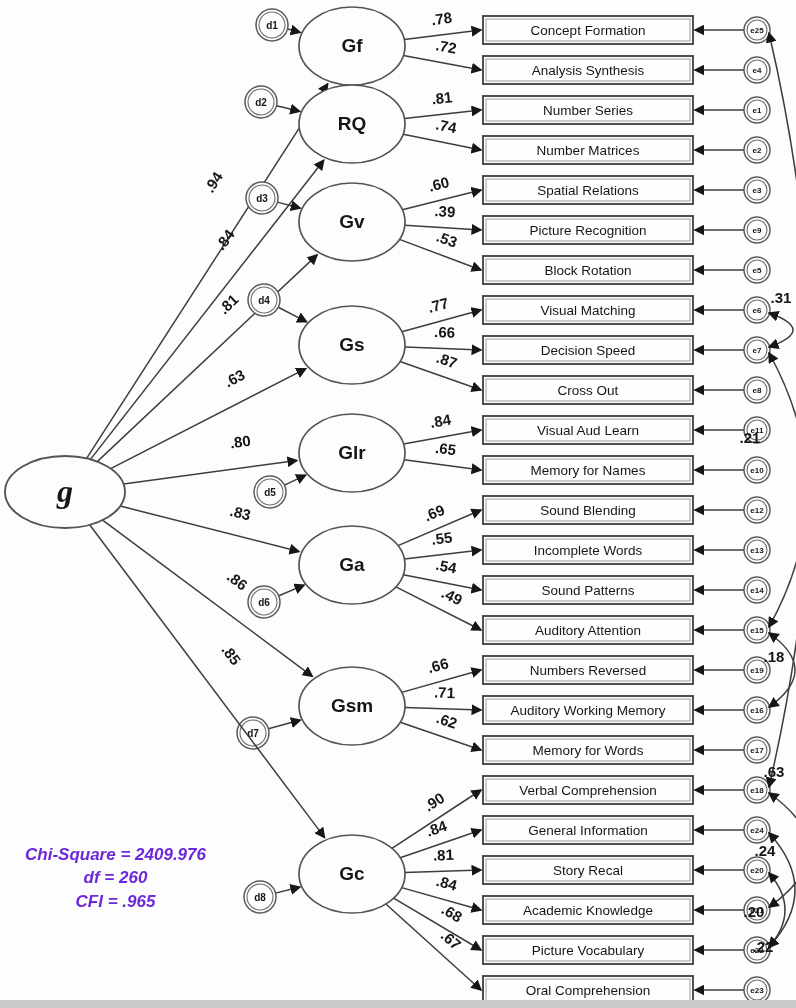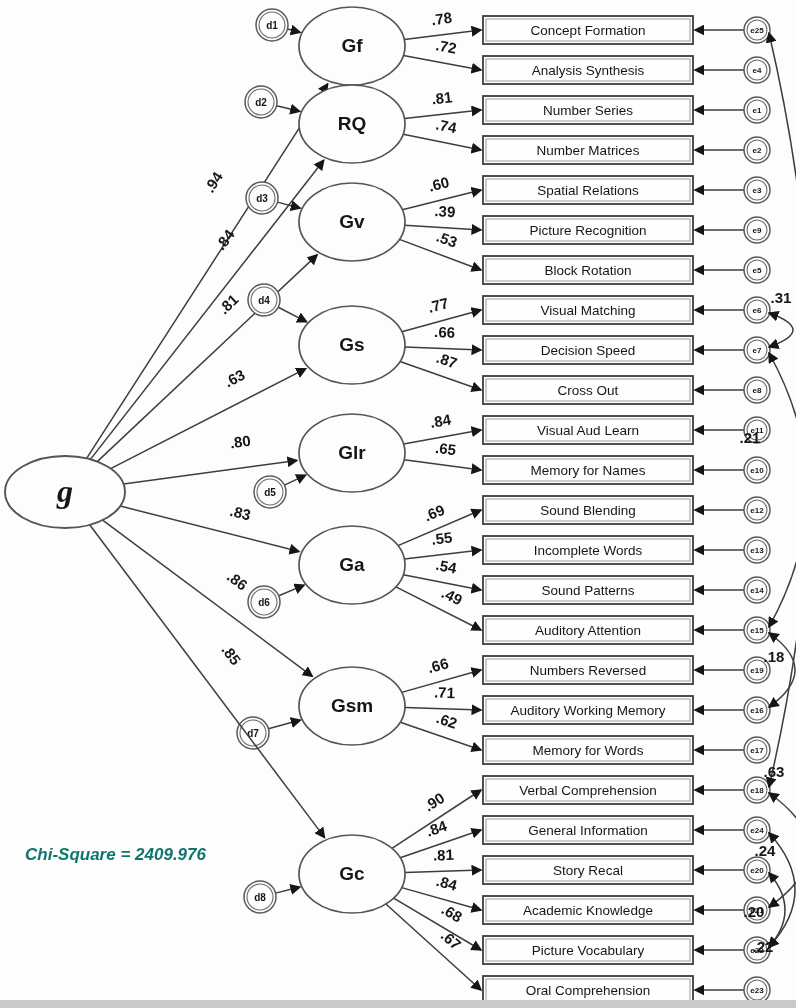--- a/index.html
+++ b/index.html
@@ -1,20 +1,20 @@
 <!DOCTYPE html>
 <html><head>
 <meta charset="utf-8">
 <style>
   html,body{margin:0;padding:0;background:#ffffff;}
   .stage{position:relative;width:796px;height:1008px;background:#fdfdfd;overflow:hidden;
          font-family:"Liberation Sans",sans-serif;}
   svg text{fill:#161616;}
   .fitstats{position:absolute;left:8px;top:843px;width:215px;text-align:center;
-            font-style:italic;font-weight:bold;font-size:17px;line-height:1.38;color:#0f766e;}
+            font-style:italic;font-weight:bold;font-size:17px;line-height:1.38;color:#6d28d9;}
   .bottom-strip{position:absolute;left:0;bottom:0;width:796px;height:8px;background:#c9c9c9;}
 </style>
 </head>
 <body>
 
 <div class="stage">
   <svg id="diagram" width="796" height="1008" viewBox="0 0 796 1008">
       <defs>
         <marker id="arrE" viewBox="0 0 10 10" refX="8.6" refY="5" markerWidth="11" markerHeight="11" orient="auto" markerUnits="userSpaceOnUse">
           <path d="M0,0 L10,5 L0,10 z" fill="#161616"></path>
@@ -324,15 +324,17 @@
       <text x="774" y="777" text-anchor="middle" font-size="15" font-weight="bold">.63</text>
       <path d="M 769 793 Q 849 850 769 907" fill="none" stroke="#3d3d3d" stroke-width="1.5" marker-start="url(#arrS)" marker-end="url(#arrE)"></path>
       <text x="765" y="856" text-anchor="middle" font-size="15" font-weight="bold">.24</text>
       <path d="M 769 833 Q 821 890 769 947" fill="none" stroke="#3d3d3d" stroke-width="1.5" marker-start="url(#arrS)" marker-end="url(#arrE)"></path>
       <text x="754" y="917" text-anchor="middle" font-size="15" font-weight="bold">.20</text>
       <path d="M 769 873 Q 801 910 769 947" fill="none" stroke="#3d3d3d" stroke-width="1.5" marker-start="url(#arrS)" marker-end="url(#arrE)"></path>
       <text x="763" y="952" text-anchor="middle" font-size="15" font-weight="bold">.22</text>
     </svg>
   <div class="fitstats">
     <div>Chi-Square = 2409.976</div>
+    <div>df = 260</div>
+    <div>CFI = .965</div>
   </div>
   <div class="bottom-strip"></div>
 </div>
 
 </body></html>

